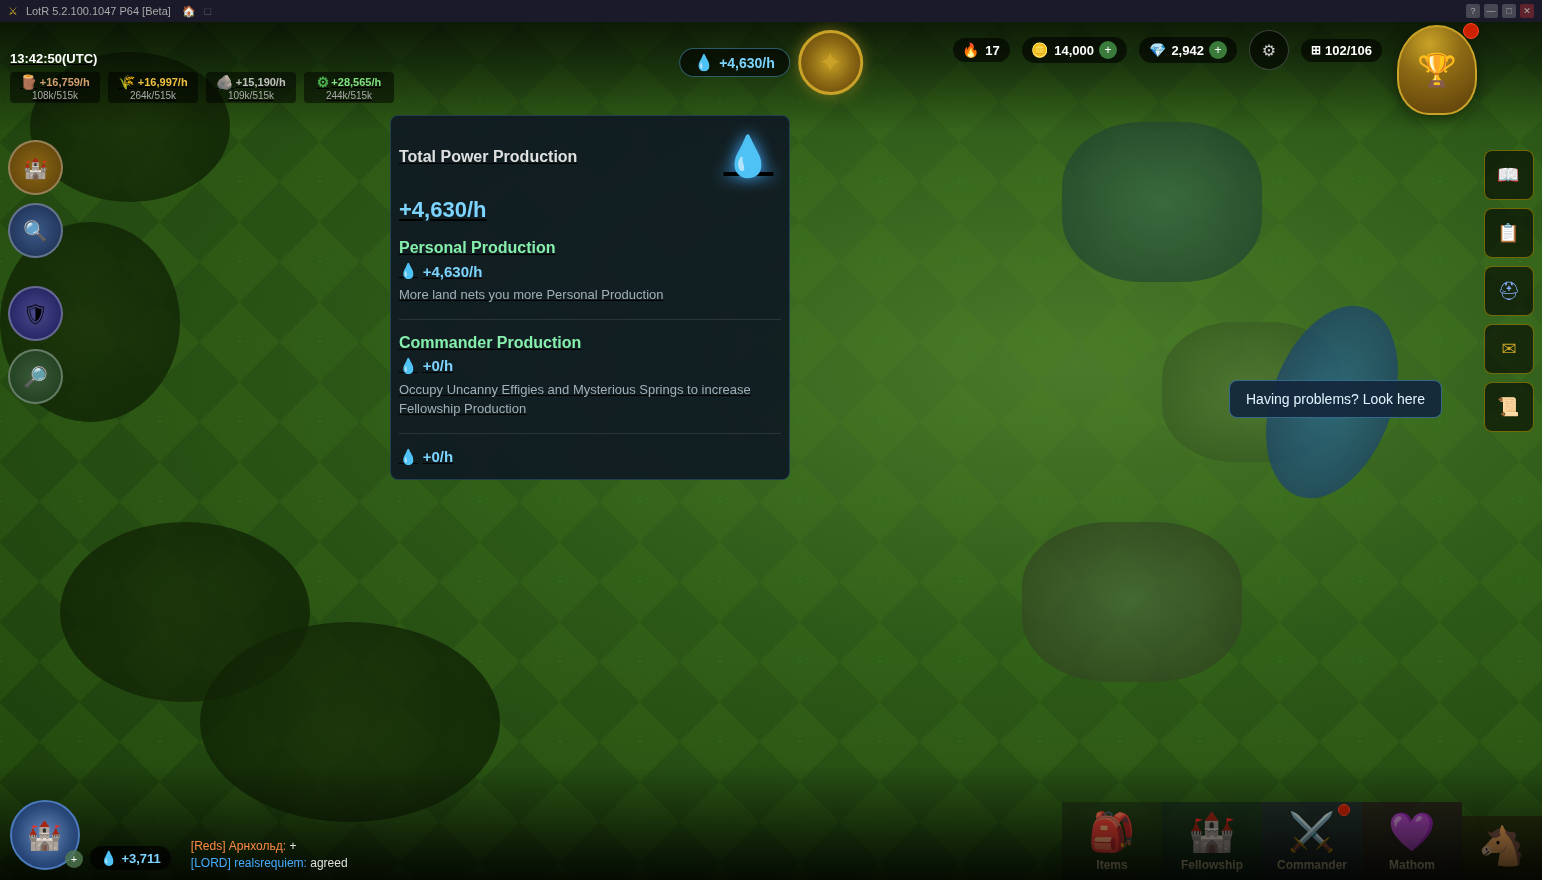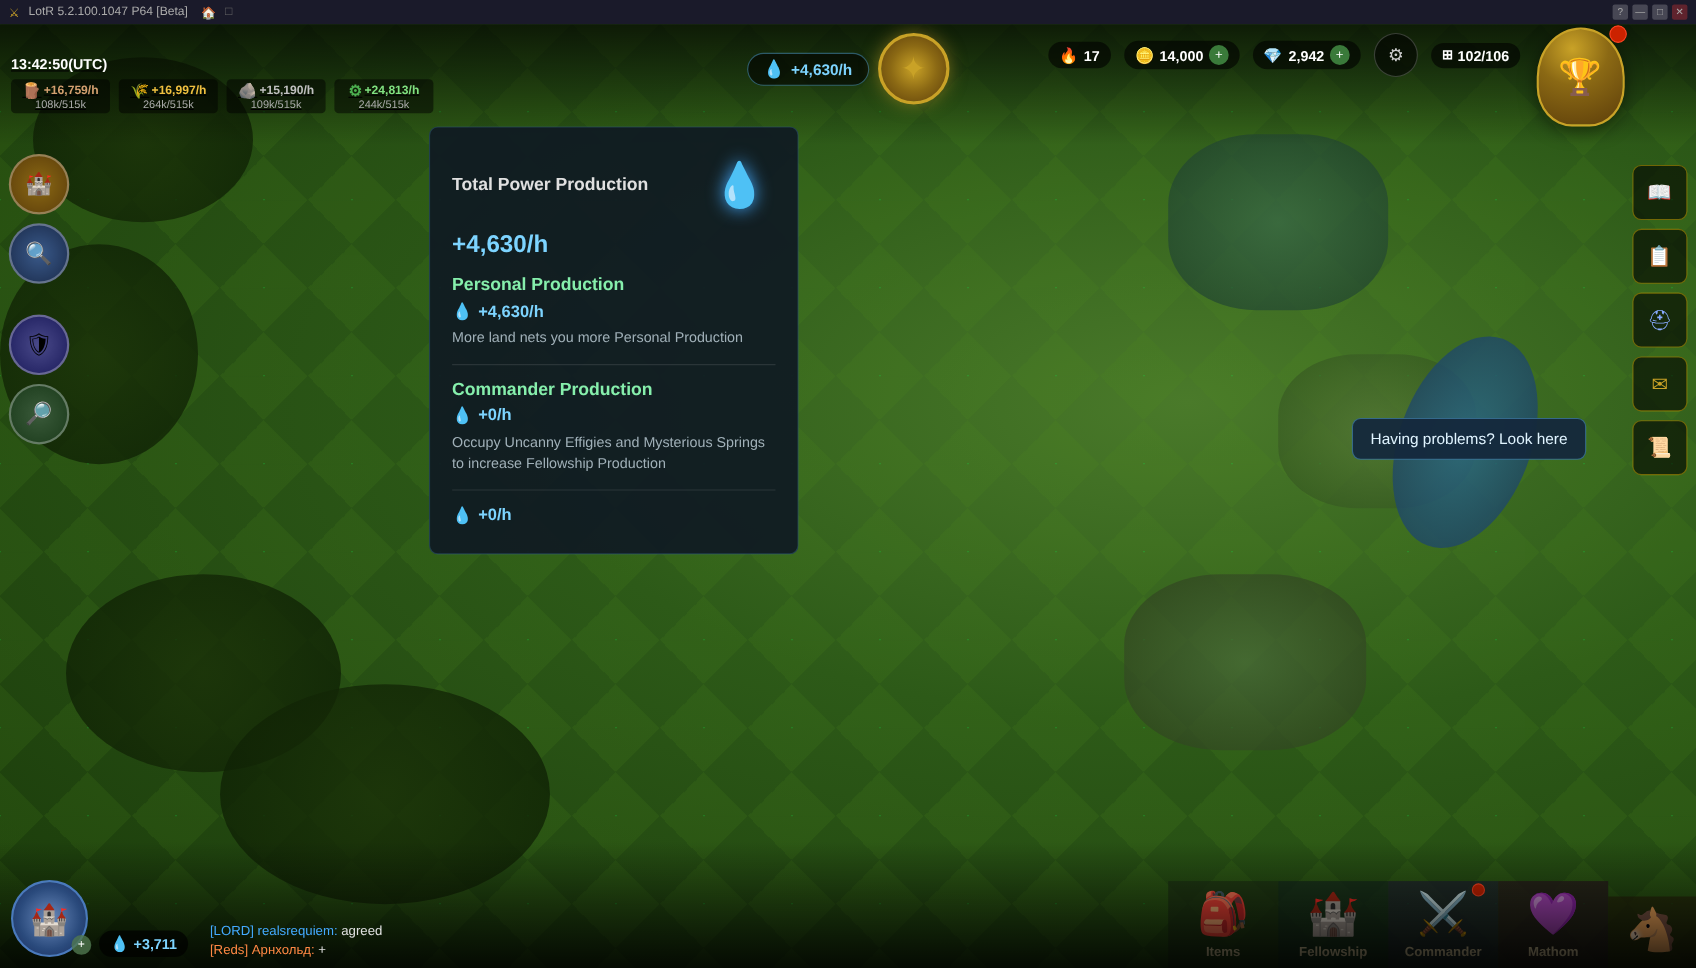--- a/index.html
+++ b/index.html
@@ -307,26 +307,27 @@
       background: #cc2200;
       border-radius: 50%;
       border: 1px solid #ff4422;
     }
 
     
     .power-popup {
       position: absolute;
       left: 390px;
       top: 115px;
-      width: 336px;
+      width: 400px;
       background: rgba(15, 25, 35, 0.92);
       border-radius: 8px;
-      padding: 20px;
+      padding: 8px;
       z-index: 200;
       border: 1px solid rgba(100,200,255,0.2);
+      text-decoration: underline;
     }
 
     .popup-header {
       display: flex;
       align-items: center;
       justify-content: space-between;
       margin-bottom: 8px;
     }
 
     .popup-title {
@@ -633,21 +634,21 @@
       <div class="resource-item">
         <div class="resource-rate">
           <span style="color:#9E9E9E; font-size:14px;">🪨</span>
           <span style="color:#c0c0c0;">+15,190/h</span>
         </div>
         <div class="resource-current">109k/515k</div>
       </div>
       <div class="resource-item">
         <div class="resource-rate">
           <span style="color:#4CAF50; font-size:14px;">⚙</span>
-          <span style="color:#80e080;">+24,813/h</span>
+          <span style="color:#80e080;">+28,565/h</span>
         </div>
         <div class="resource-current">244k/515k</div>
       </div>
     </div>
   </div>
 </div>
 
 <div class="center-resource" style="top:30px; z-index:110;">
   <div class="power-badge">
     <span style="color:#7dd4ff; font-size:16px;">💧</span>
@@ -761,26 +762,26 @@
     </div>
 
     <div class="power-indicator">
       <span style="color:#7dd4ff; font-size:14px;">💧</span>
       <span>+3,711</span>
     </div>
   </div>
 
   <div class="chat-area">
     <div class="chat-msg">
+      <span class="chat-reds">[Reds] Арнхольд:</span>
+      <span> +</span>
+    </div>
+    <div class="chat-msg">
       <span class="chat-lord">[LORD] realsrequiem:</span>
       <span> agreed</span>
-    </div>
-    <div class="chat-msg">
-      <span class="chat-reds">[Reds] Арнхольд:</span>
-      <span> +</span>
     </div>
   </div>
 </div>
 
 <div class="bottom-nav">
   <div class="nav-tab nav-tab-items">
     <span class="nav-icon">🎒</span>
     <span class="nav-label">Items</span>
   </div>
   <div class="nav-tab nav-tab-fellowship">

